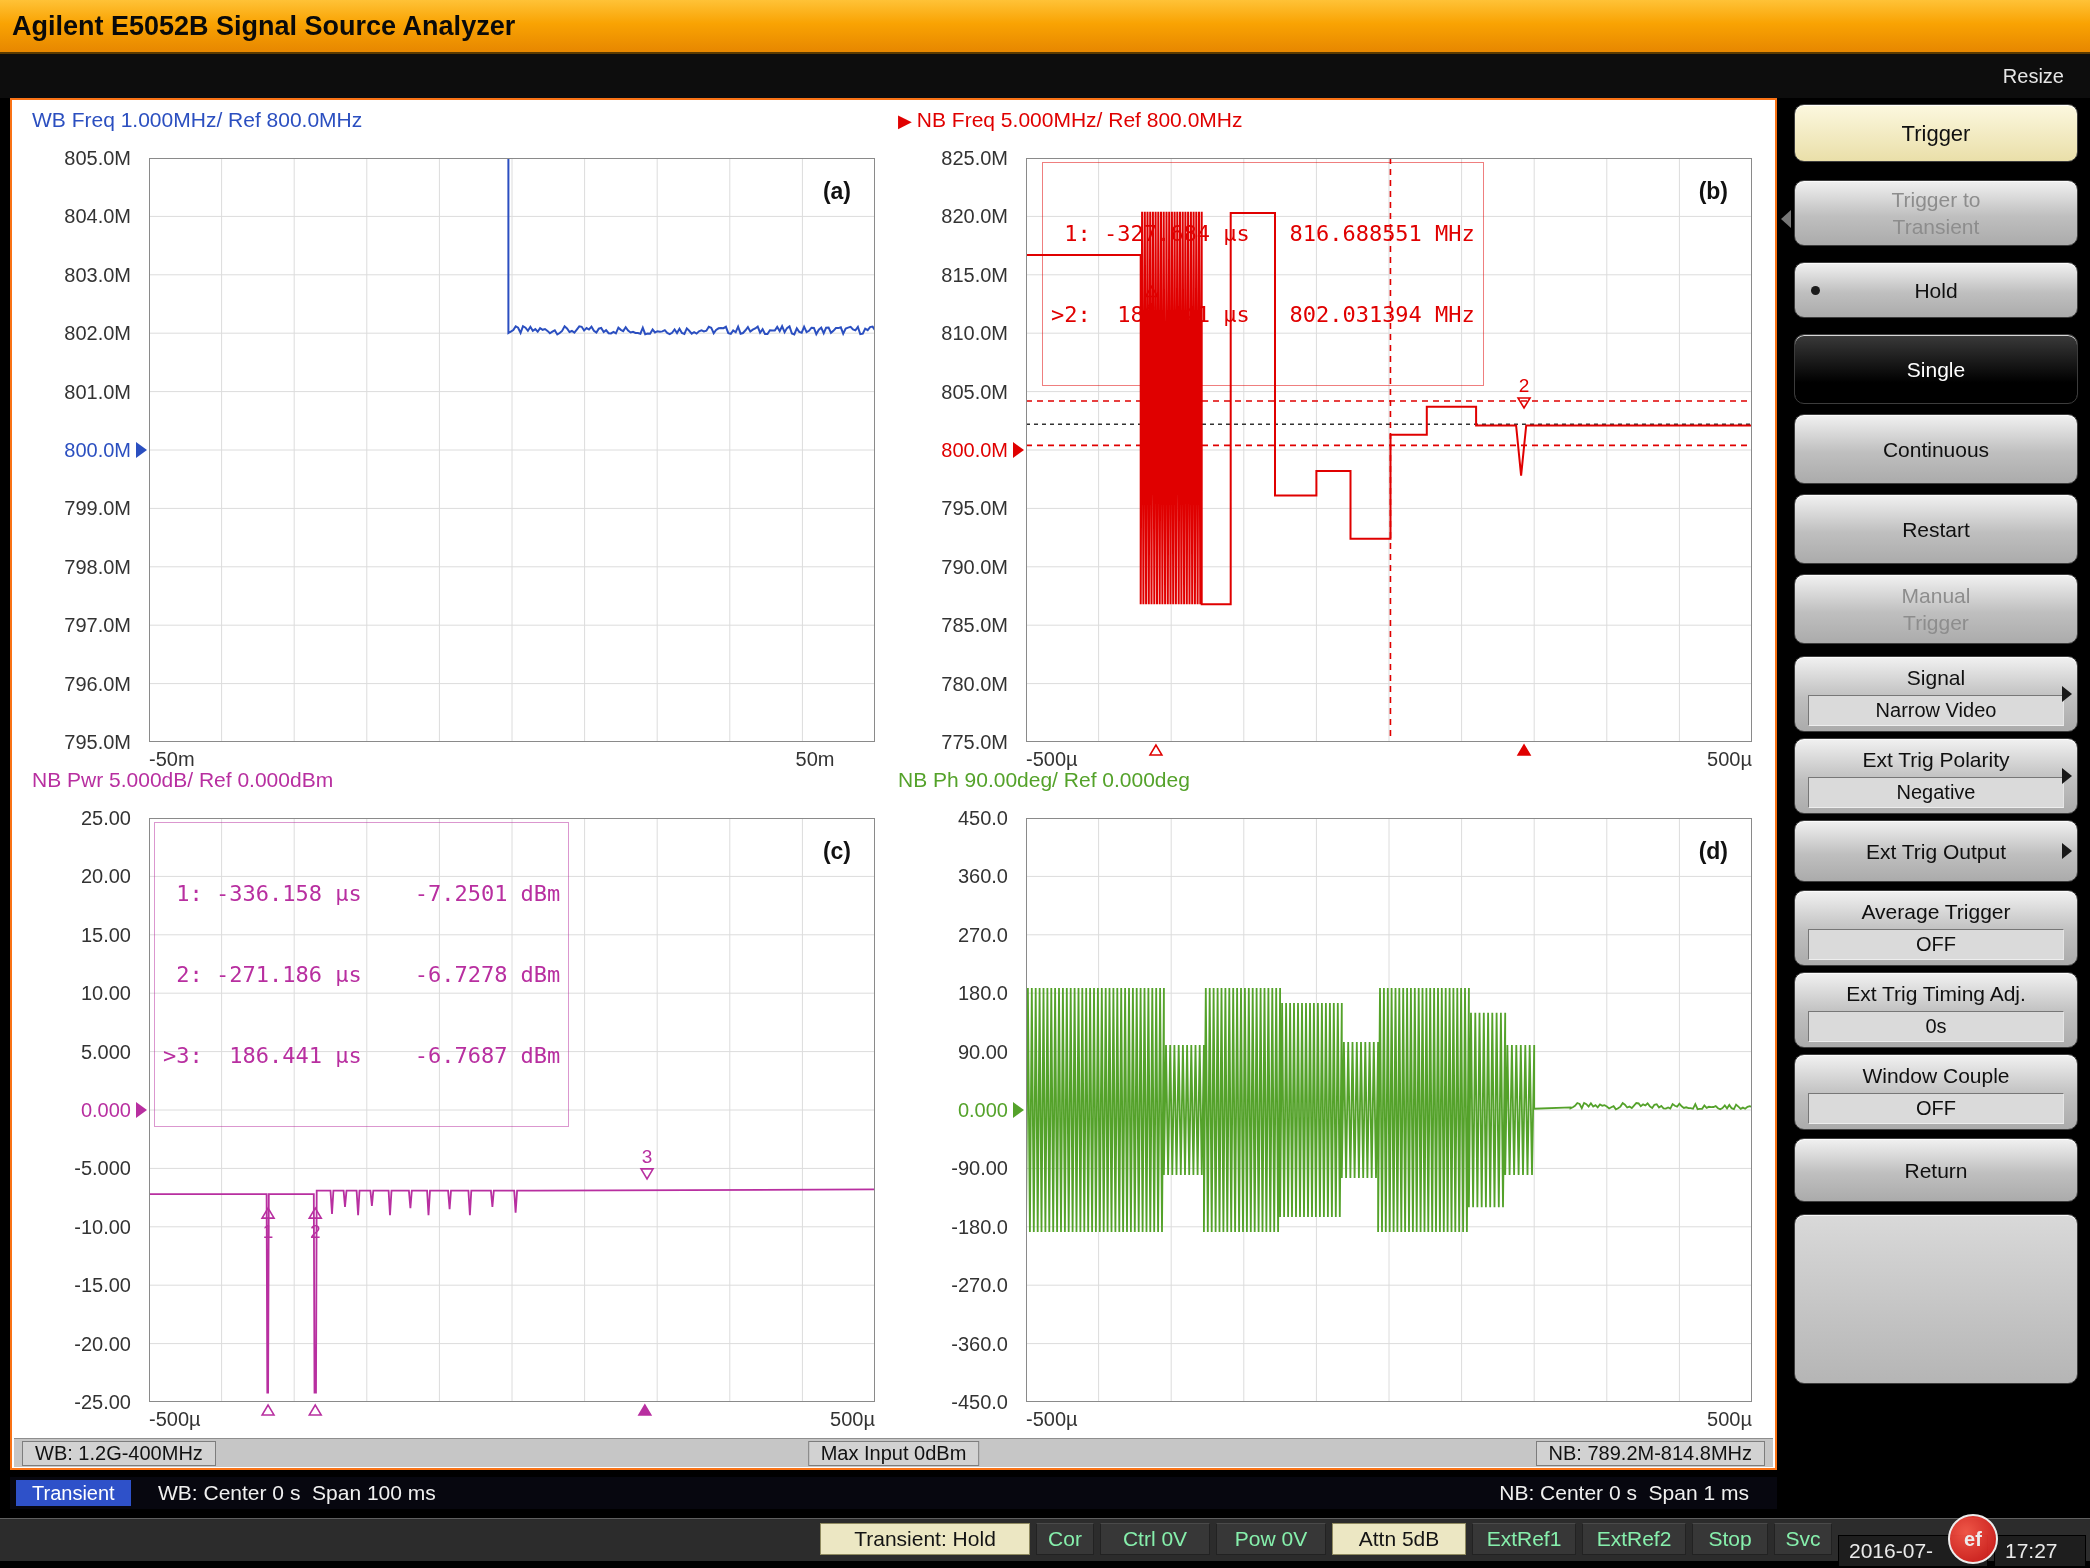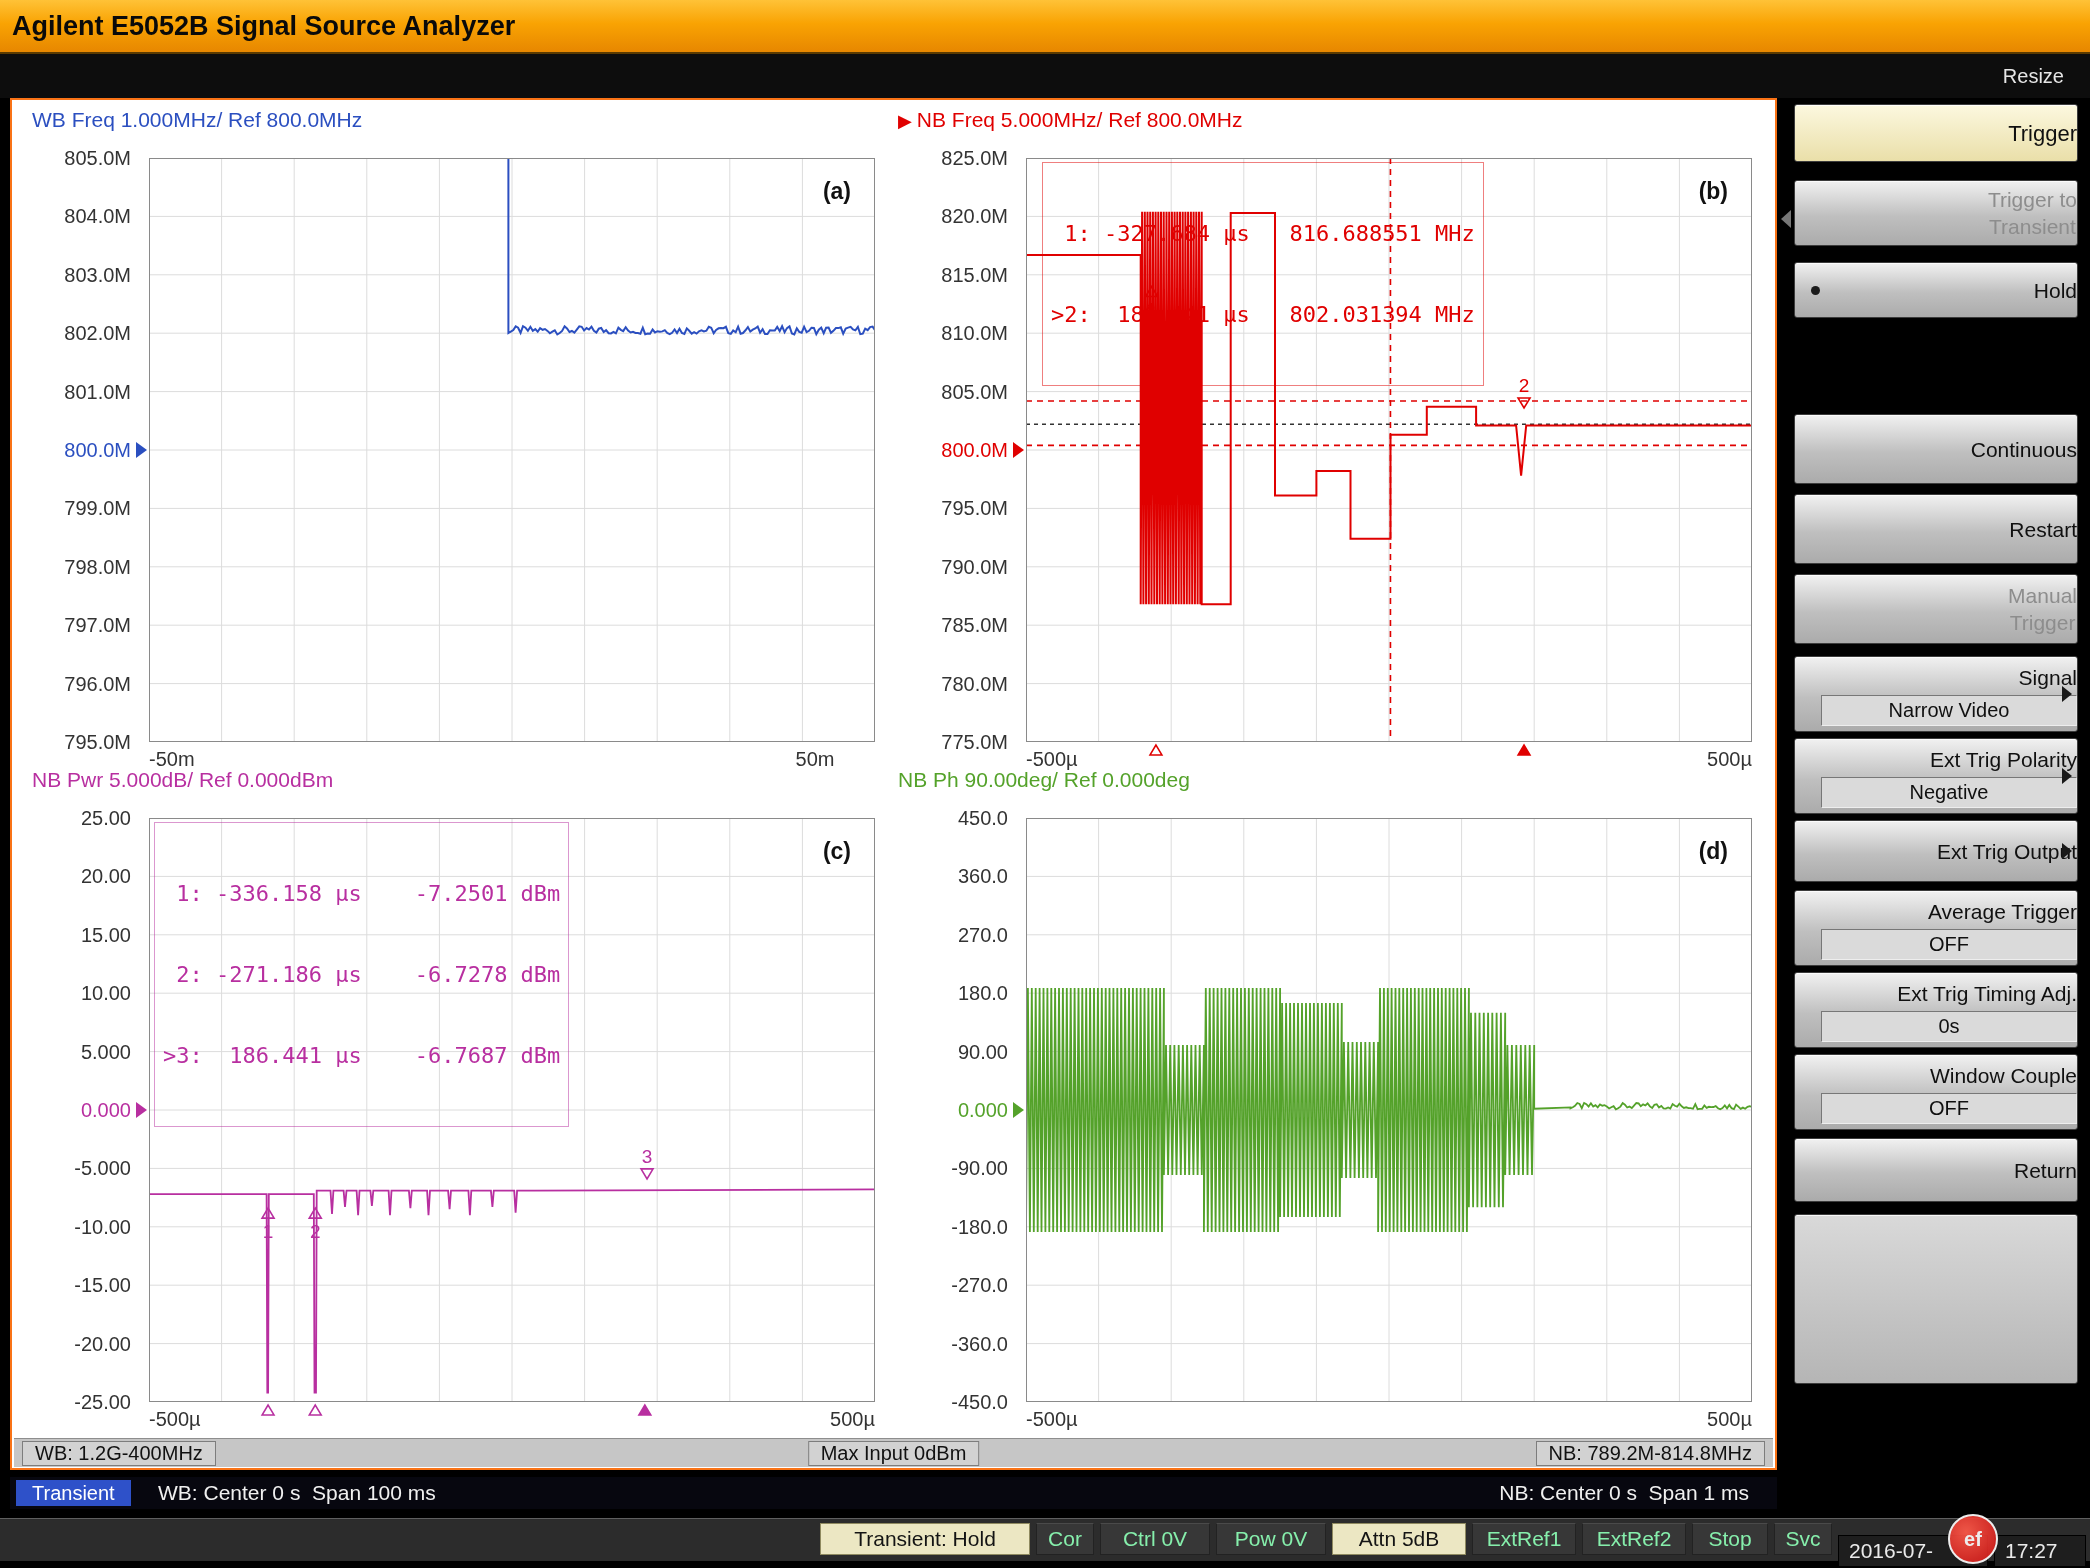--- a/index.html
+++ b/index.html
@@ -59,23 +59,23 @@
   .syscell{position:absolute;top:4px;height:32px;line-height:30px;font-size:21px;text-align:center;
            box-sizing:border-box;white-space:nowrap;overflow:hidden;}
   .sys-dim{background:#373737;color:#86efac;border:1px solid #222;border-top-color:#4a4a4a;}
   .sys-active{background:#ece7c3;color:#141414;border:1px solid #8f8a60;}
   .sys-info{background:#1e1e1e;color:#eaeaea;border:1px solid #000;text-align:left;padding:0 10px;margin-top:12px;}
 
   
   .sidebar{position:absolute;left:1786px;top:98px;width:304px;height:1372px;}
   .sbtn{position:absolute;left:8px;width:284px;box-sizing:border-box;
         background:linear-gradient(180deg,#f1f1f1,#bfbfbf 55%,#ababab);
-        border:1px solid #3c3c3c;border-radius:3px;
+        border:1px solid #3c3c3c;border-radius:10px;
         box-shadow:inset 0 1px 0 rgba(255,255,255,.8);
-        display:flex;flex-direction:column;align-items:flex-end;justify-content:center;
+        display:flex;flex-direction:column;align-items:center;justify-content:center;
         font-size:21px;color:#101010;}
   .sbtn.header{background:linear-gradient(180deg,#fcf8df,#eadfa9);font-size:22px;}
   .sbtn.selected{background:linear-gradient(180deg,#3a3a3a,#000 70%);color:#fff;}
   .sbtn.disabled{color:#8d8d8d;}
   .sbtn.filler{background:linear-gradient(180deg,#d9d9d9,#b5b5b5);}
   .sblabel{white-space:pre-line;text-align:center;line-height:27px;}
   .sbtn.hasval{justify-content:flex-start;padding-top:7px;}
   .sbvalue{margin-top:4px;width:calc(100% - 28px);height:29px;line-height:29px;text-align:center;
            background:#dadada;border:1px solid #777;border-bottom-color:#eee;border-right-color:#e5e5e5;
            font-size:20px;}
@@ -282,20 +282,23 @@
         <div class="sblabel">Trigger</div>
       </div>
       <div class="sbtn disabled" style="top: 82px; height: 66px;">
         <div class="sblabel">Trigger to
 Transient</div>
       </div>
       <div class="sbtn normal" style="top: 164px; height: 56px;">
         <div class="sblabel">Hold</div>
         <span class="sbdot"></span>
       </div>
+      <div class="sbtn selected" style="top: 236px; height: 70px;">
+        <div class="sblabel">Single</div>
+      </div>
       <div class="sbtn normal" style="top: 396px; height: 70px;">
         <div class="sblabel">Restart</div>
       </div>
       <div class="sbtn normal" style="top: 316px; height: 70px;">
         <div class="sblabel">Continuous</div>
       </div>
       <div class="sbtn disabled" style="top: 476px; height: 70px;">
         <div class="sblabel">Manual
 Trigger</div>
       </div>

